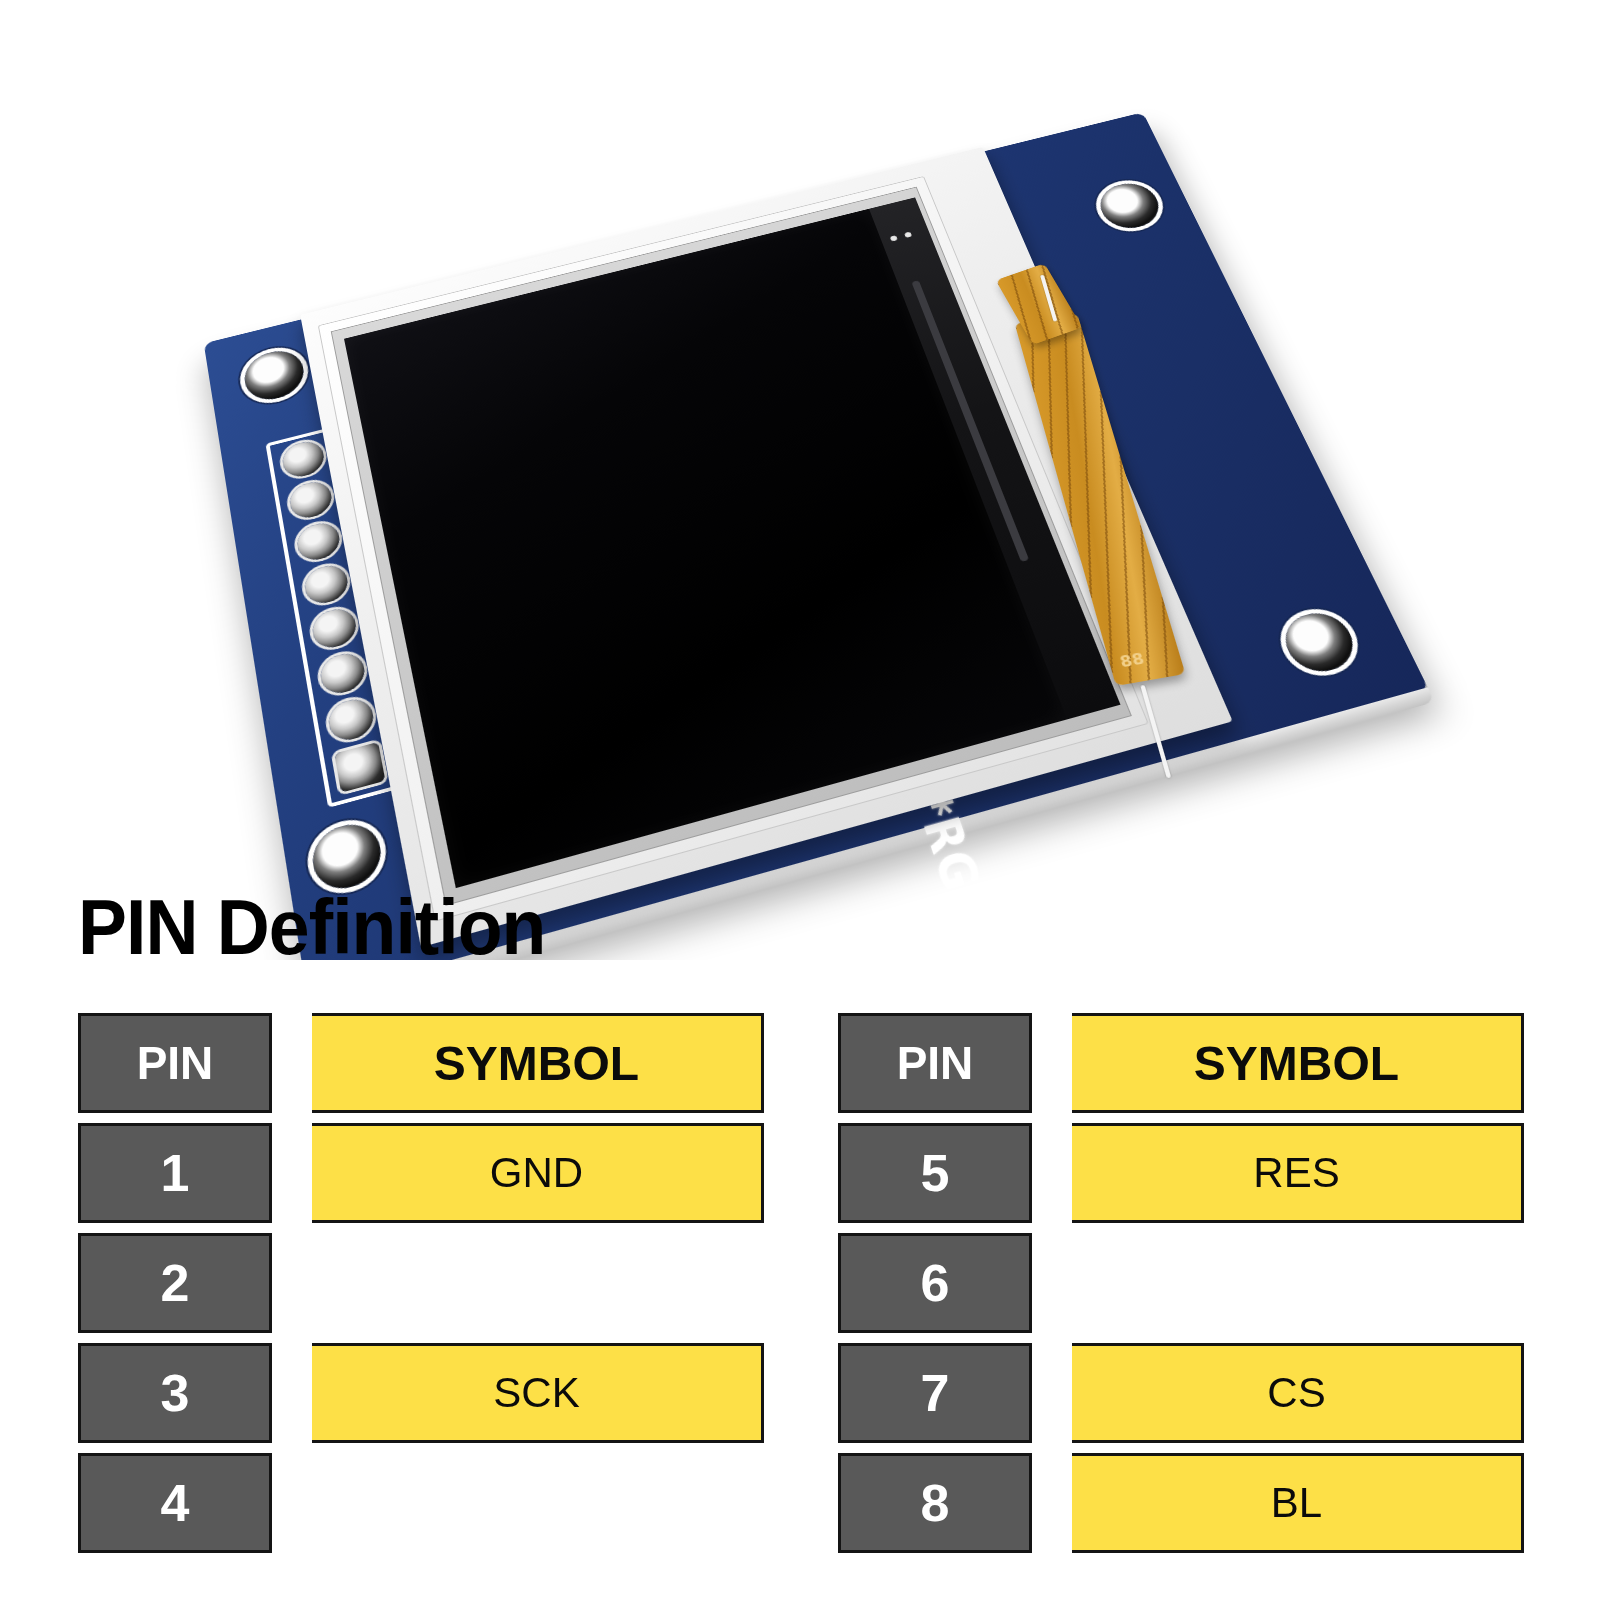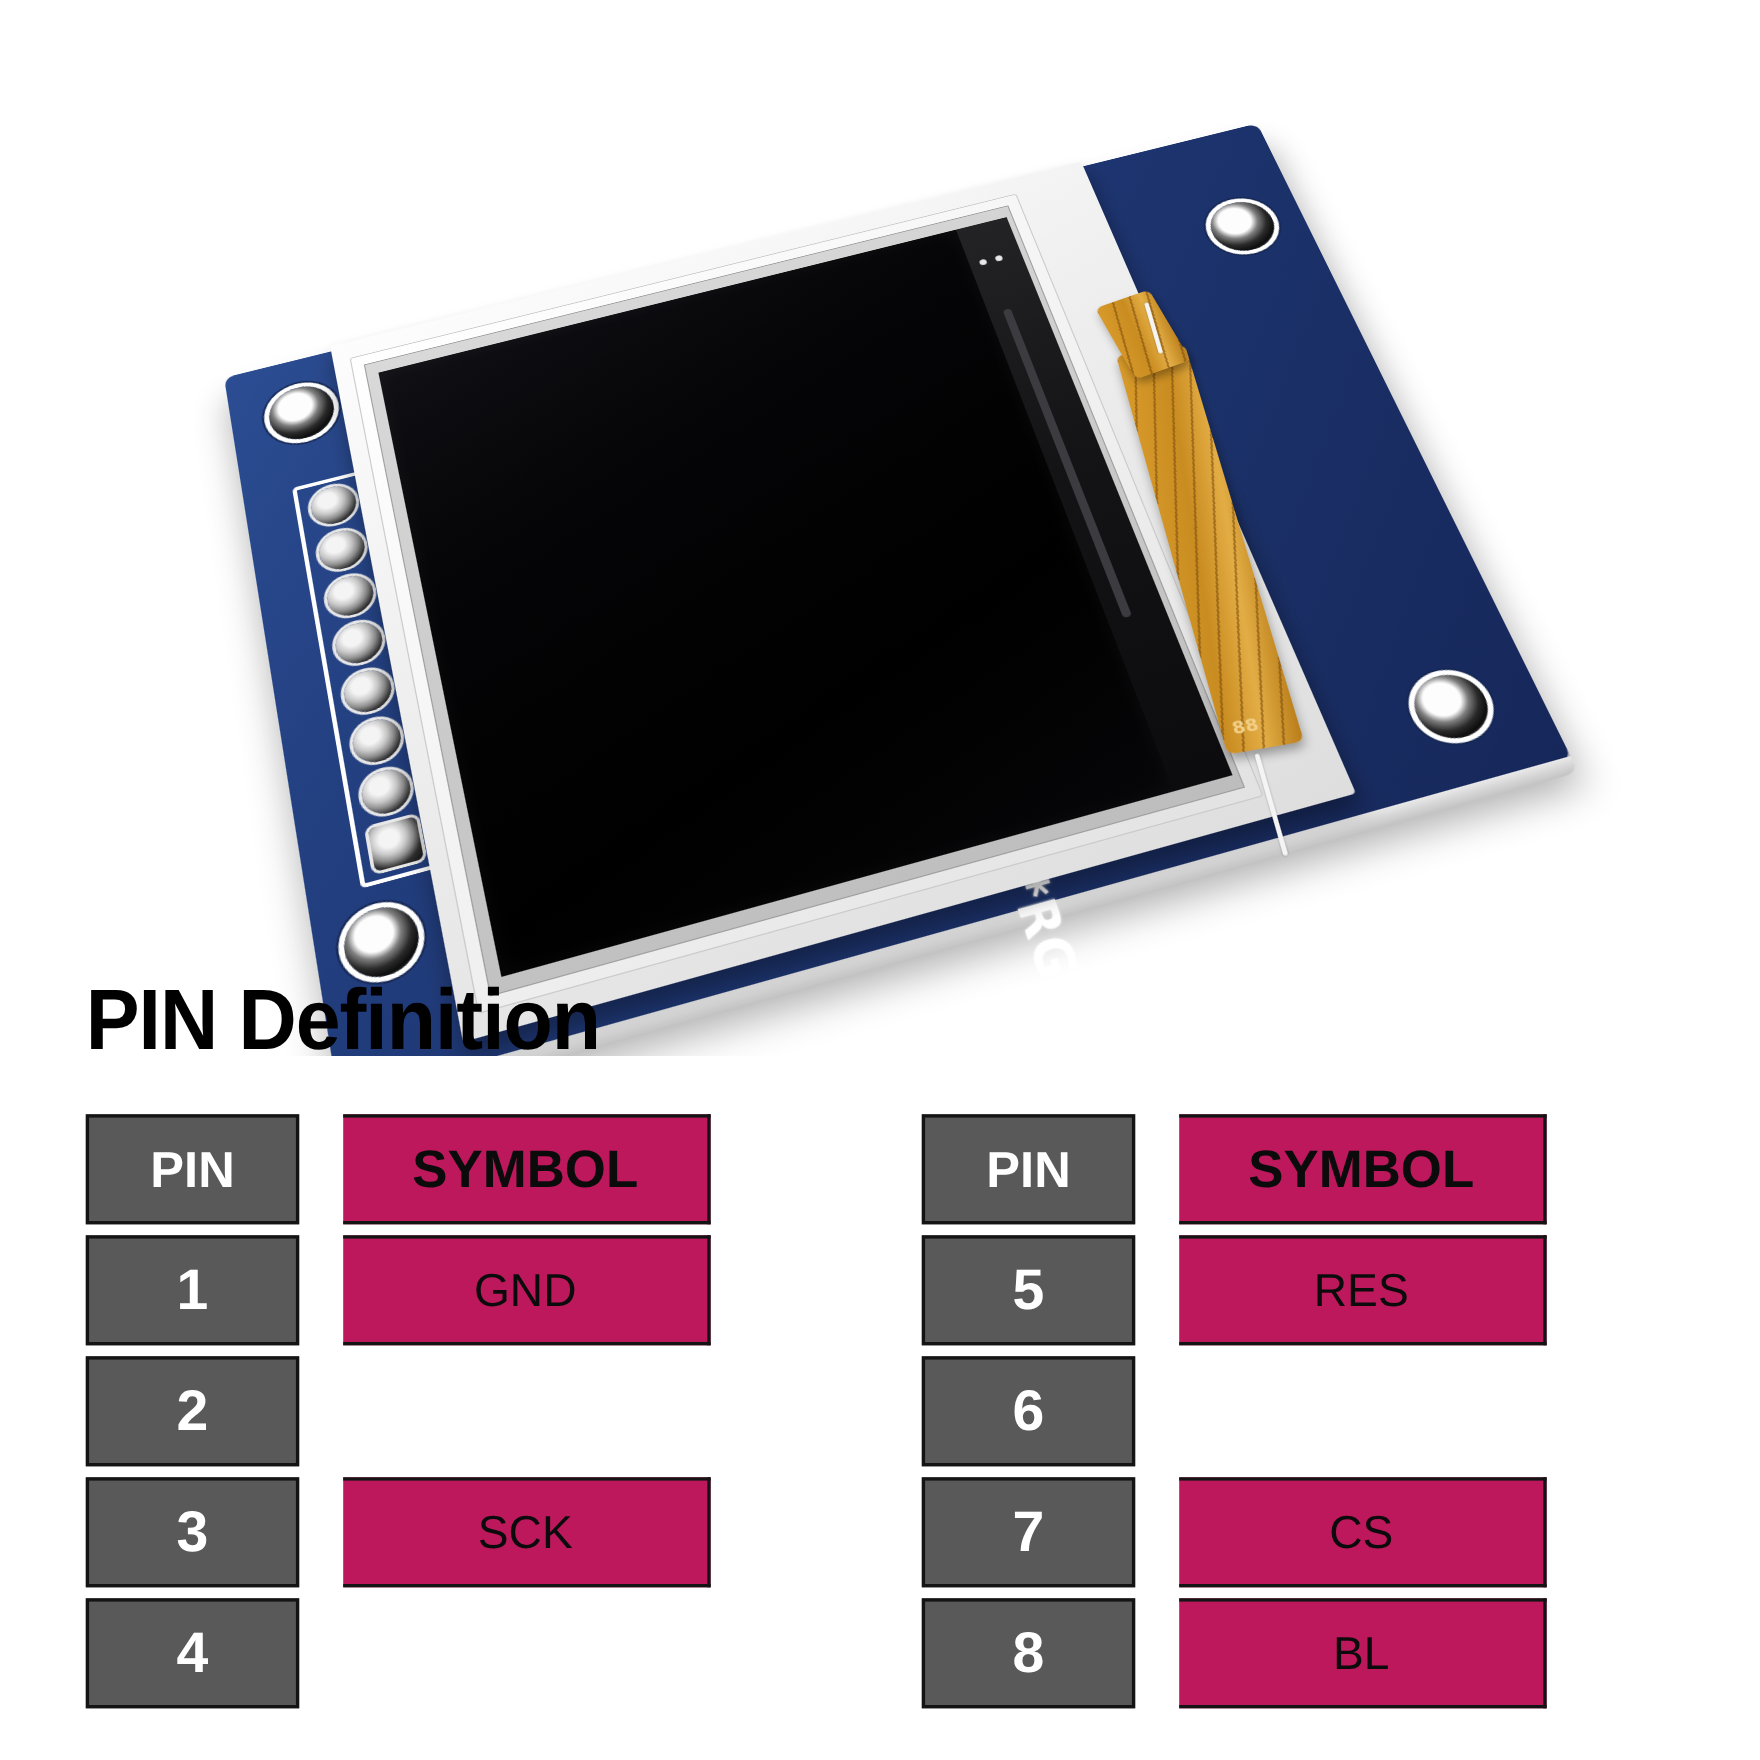--- a/index.html
+++ b/index.html
@@ -148,33 +148,33 @@
     transform:scaleX(.94);transform-origin:left top;
     white-space:nowrap;
   }
 
   .table-wrap{position:absolute;top:133px;}
   .table-wrap.left{left:78px;}
   .table-wrap.right{left:838px;}
 
   .pin-table{width:686px;}
   .pin-row{
-    display:flex;width:568px;height:100px;margin-bottom:10px;gap:40px;
+    display:flex;width:686px;height:100px;margin-bottom:10px;gap:40px;
   }
   .pin-row:last-child{margin-bottom:0;}
   .cell-pin{
     width:194px;box-sizing:border-box;
     background:#595959;border:3px solid #141414;
     display:flex;align-items:center;justify-content:center;
     color:#ffffff;font-size:50px;font-weight:700;
     font-family:"Liberation Sans","DejaVu Sans",sans-serif;
   }
   .cell-sym{
     flex:1;box-sizing:border-box;
-    background:#be185d;border:3px solid #141414;border-left:none;
+    background:#fde047;border:3px solid #141414;border-left:none;
     display:flex;align-items:center;justify-content:center;
     color:#0b0b0b;font-size:50px;
     font-family:"Liberation Sans","DejaVu Sans",sans-serif;
   }
   .pin-row.header .cell-pin{font-size:46px;}
   .pin-row.header .cell-sym{font-weight:700;font-size:48px;}
   .pin-row.body .cell-pin{font-size:52px;}
   .pin-row.body .cell-sym{font-weight:400;font-size:42px;}
 </style>
 </head>

